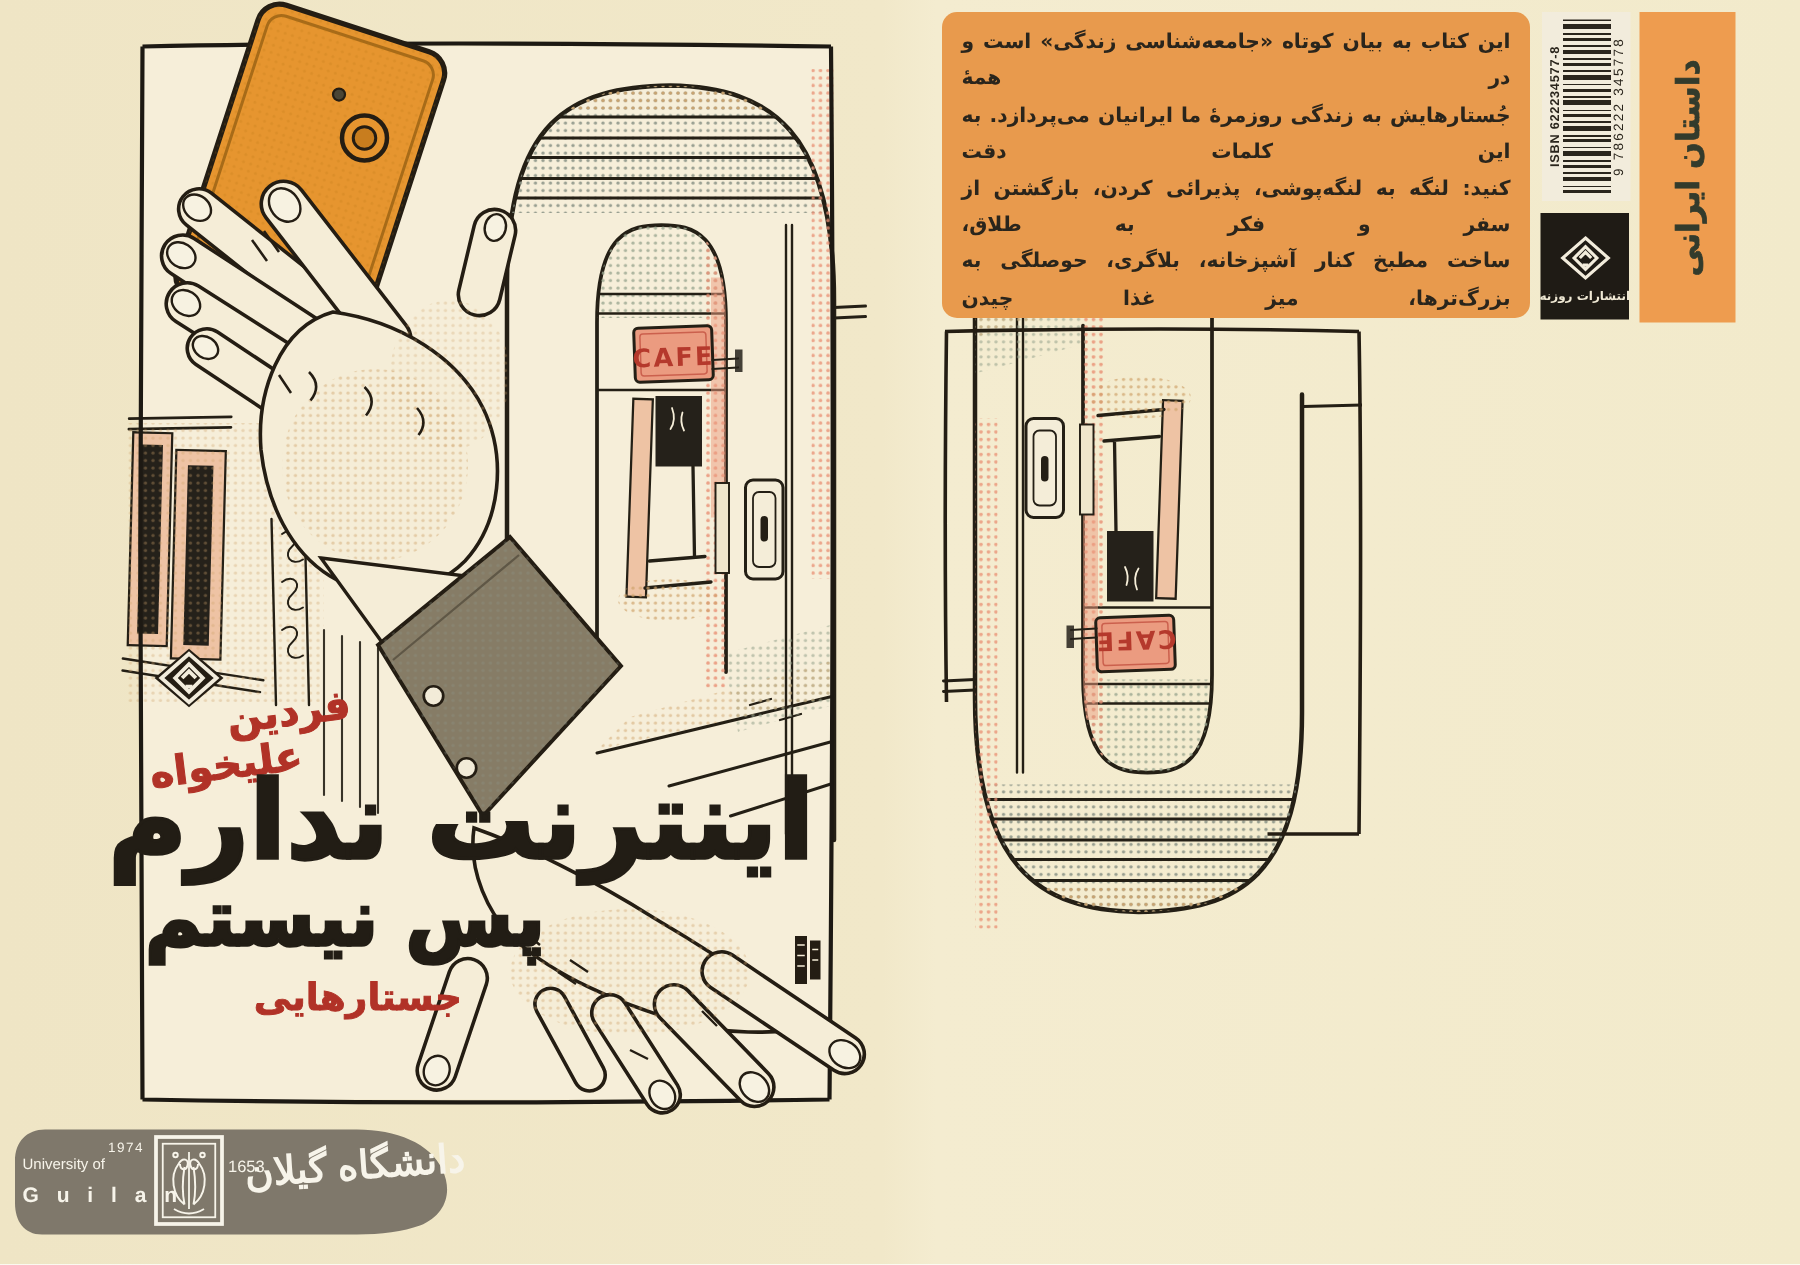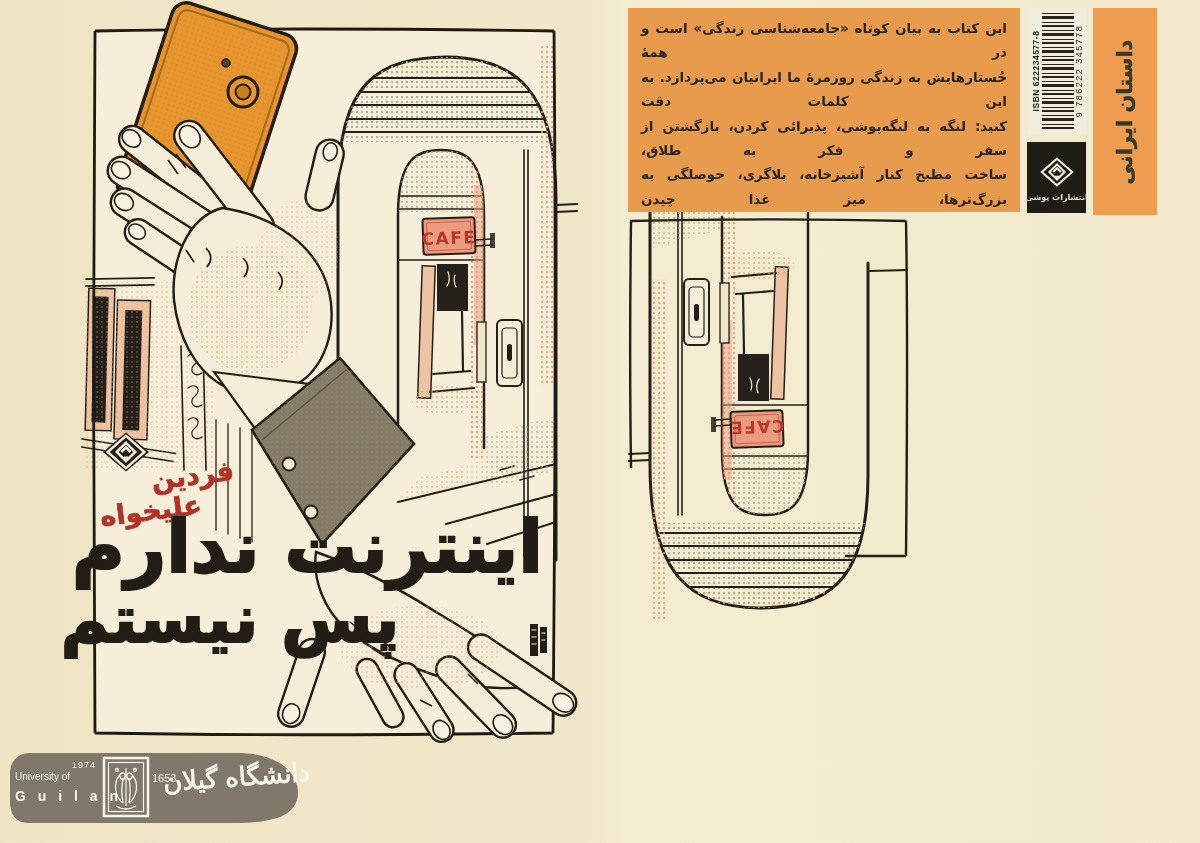--- a/index.html
+++ b/index.html
@@ -9,25 +9,25 @@
     font-family:"DejaVu Sans",sans-serif;
   }
   .art{position:absolute;left:0;top:0;z-index:1;}
   .ovl{position:absolute;z-index:2;}
   .fa{direction:rtl;font-family:"DejaVu Sans",sans-serif;}
   .author{left:96px;top:464px;width:140px;text-align:right;transform:rotate(-7deg);
     color:#b13227;font-size:27px;font-weight:bold;line-height:30px;-webkit-text-stroke:0.7px #b13227;}
   .author .l2{margin-right:36px;}
   .title1{left:50px;top:512px;width:515px;text-align:center;font-size:72px;line-height:0.98;
     font-weight:bold;color:#221d15;-webkit-text-stroke:2.2px #221d15;letter-spacing:-2px;}
-  .title2{left:40px;top:588px;width:380px;text-align:center;font-size:66px;line-height:0.98;
+  .title2{left:40px;top:588px;width:380px;text-align:center;font-size:52px;line-height:0.98;
     font-weight:bold;color:#221d15;-webkit-text-stroke:2.2px #221d15;letter-spacing:-2px;}
   .subtitle{left:40px;top:648px;width:268px;text-align:right;color:#b13227;
     font-size:25px;font-weight:bold;line-height:34px;-webkit-text-stroke:0.6px #b13227;}
-  .blurb-box{left:628px;top:8px;width:392px;height:204px;background:#e89a4d;border-radius:0;
+  .blurb-box{left:628px;top:8px;width:392px;height:204px;background:#e89a4d;border-radius:10px;
     padding:8px 13px 0;box-sizing:border-box;overflow:hidden;}
   .blurb-line{font-size:13.5px;font-weight:bold;color:#2a251c;line-height:24.4px;
     text-align:justify;text-align-last:justify;white-space:normal;}
   .barcode-area{left:1028px;top:8px;width:59px;height:126px;}
   .barcode-inner{width:126px;height:59px;transform:rotate(-90deg) translateX(-126px);transform-origin:0 0;
     background:#f2ecdc;display:flex;flex-direction:column;justify-content:space-between;
     padding:3px 5px;box-sizing:border-box;}
   .isbn-text{font-size:8.5px;font-weight:bold;color:#2a251c;text-align:center;letter-spacing:.5px;
     font-family:"Liberation Sans",sans-serif;white-space:nowrap;}
   .bars{height:32px;background:repeating-linear-gradient(90deg,
@@ -242,20 +242,21 @@
     <path d="M630,221 C720,219 830,219 906,221 M906,221 C908,330 907,450 906,556 M845,556 L906,556 M631,221 C630,300 630,400 631,468" stroke="#241d13" stroke-width="2.4" fill="none"></path>
   </svg>
 
   <div class="ovl author fa">
     <div class="l1">فردین</div>
     <div class="l2">علیخواه</div>
   </div>
   <div class="ovl title1 fa">اینترنت ندارم</div>
   <div class="ovl title2 fa">پس نیستم</div>
   <div class="ovl subtitle fa">
+    <div>جستارهایی</div>
   </div>
 
   <div class="ovl blurb-box fa">
     <div class="blurb-line">این کتاب به بیان کوتاه «جامعه‌شناسی زندگی» است و در همهٔ</div>
     <div class="blurb-line">جُستارهایش به زندگی روزمرهٔ ما ایرانیان می‌پردازد. به این کلمات دقت</div>
     <div class="blurb-line">کنید: لنگه به لنگه‌پوشی، پذیرائی کردن، بازگشتن از سفر و فکر به طلاق،</div>
     <div class="blurb-line">ساخت مطبخ کنار آشپزخانه، بلاگری، حوصلگی به بزرگ‌ترها، میز غذا چیدن</div>
     <div class="blurb-line">در جنگل، بی‌حوصلگی، معمولی شدن برای هم، عصبانیت از گذر سریع</div>
 
   </div>
@@ -265,21 +266,21 @@
       <div class="isbn-text">ISBN 622234577-8</div>
       <div class="bars"></div>
       <div class="barcode-digits">9 786222 345778</div>
     </div>
   </div>
 
   <div class="ovl pub-logo">
     <svg width="38" height="38" viewBox="-20 -20 40 40">
       <use href="#knotW"></use>
     </svg>
-    <div class="pub-logo-name fa">انتشارات پوشی</div>
+    <div class="pub-logo-name fa">انتشارات روزنه</div>
   </div>
 
   <div class="ovl category-strip">
     <span class="fa">داستان ایرانی</span>
   </div>
 
   <div class="ovl banner">
     <svg width="302" height="82" viewBox="0 0 302 82">
       <path d="M24,5 H232 C258,5 281,14 289,32 C296,47 291,62 274,69 C263,73 248,75 232,75 H22 C10,75 4,66 4,54 V26 C4,13 12,5 24,5 Z" fill="#7b7468" opacity="0.97"></path>
     </svg>

